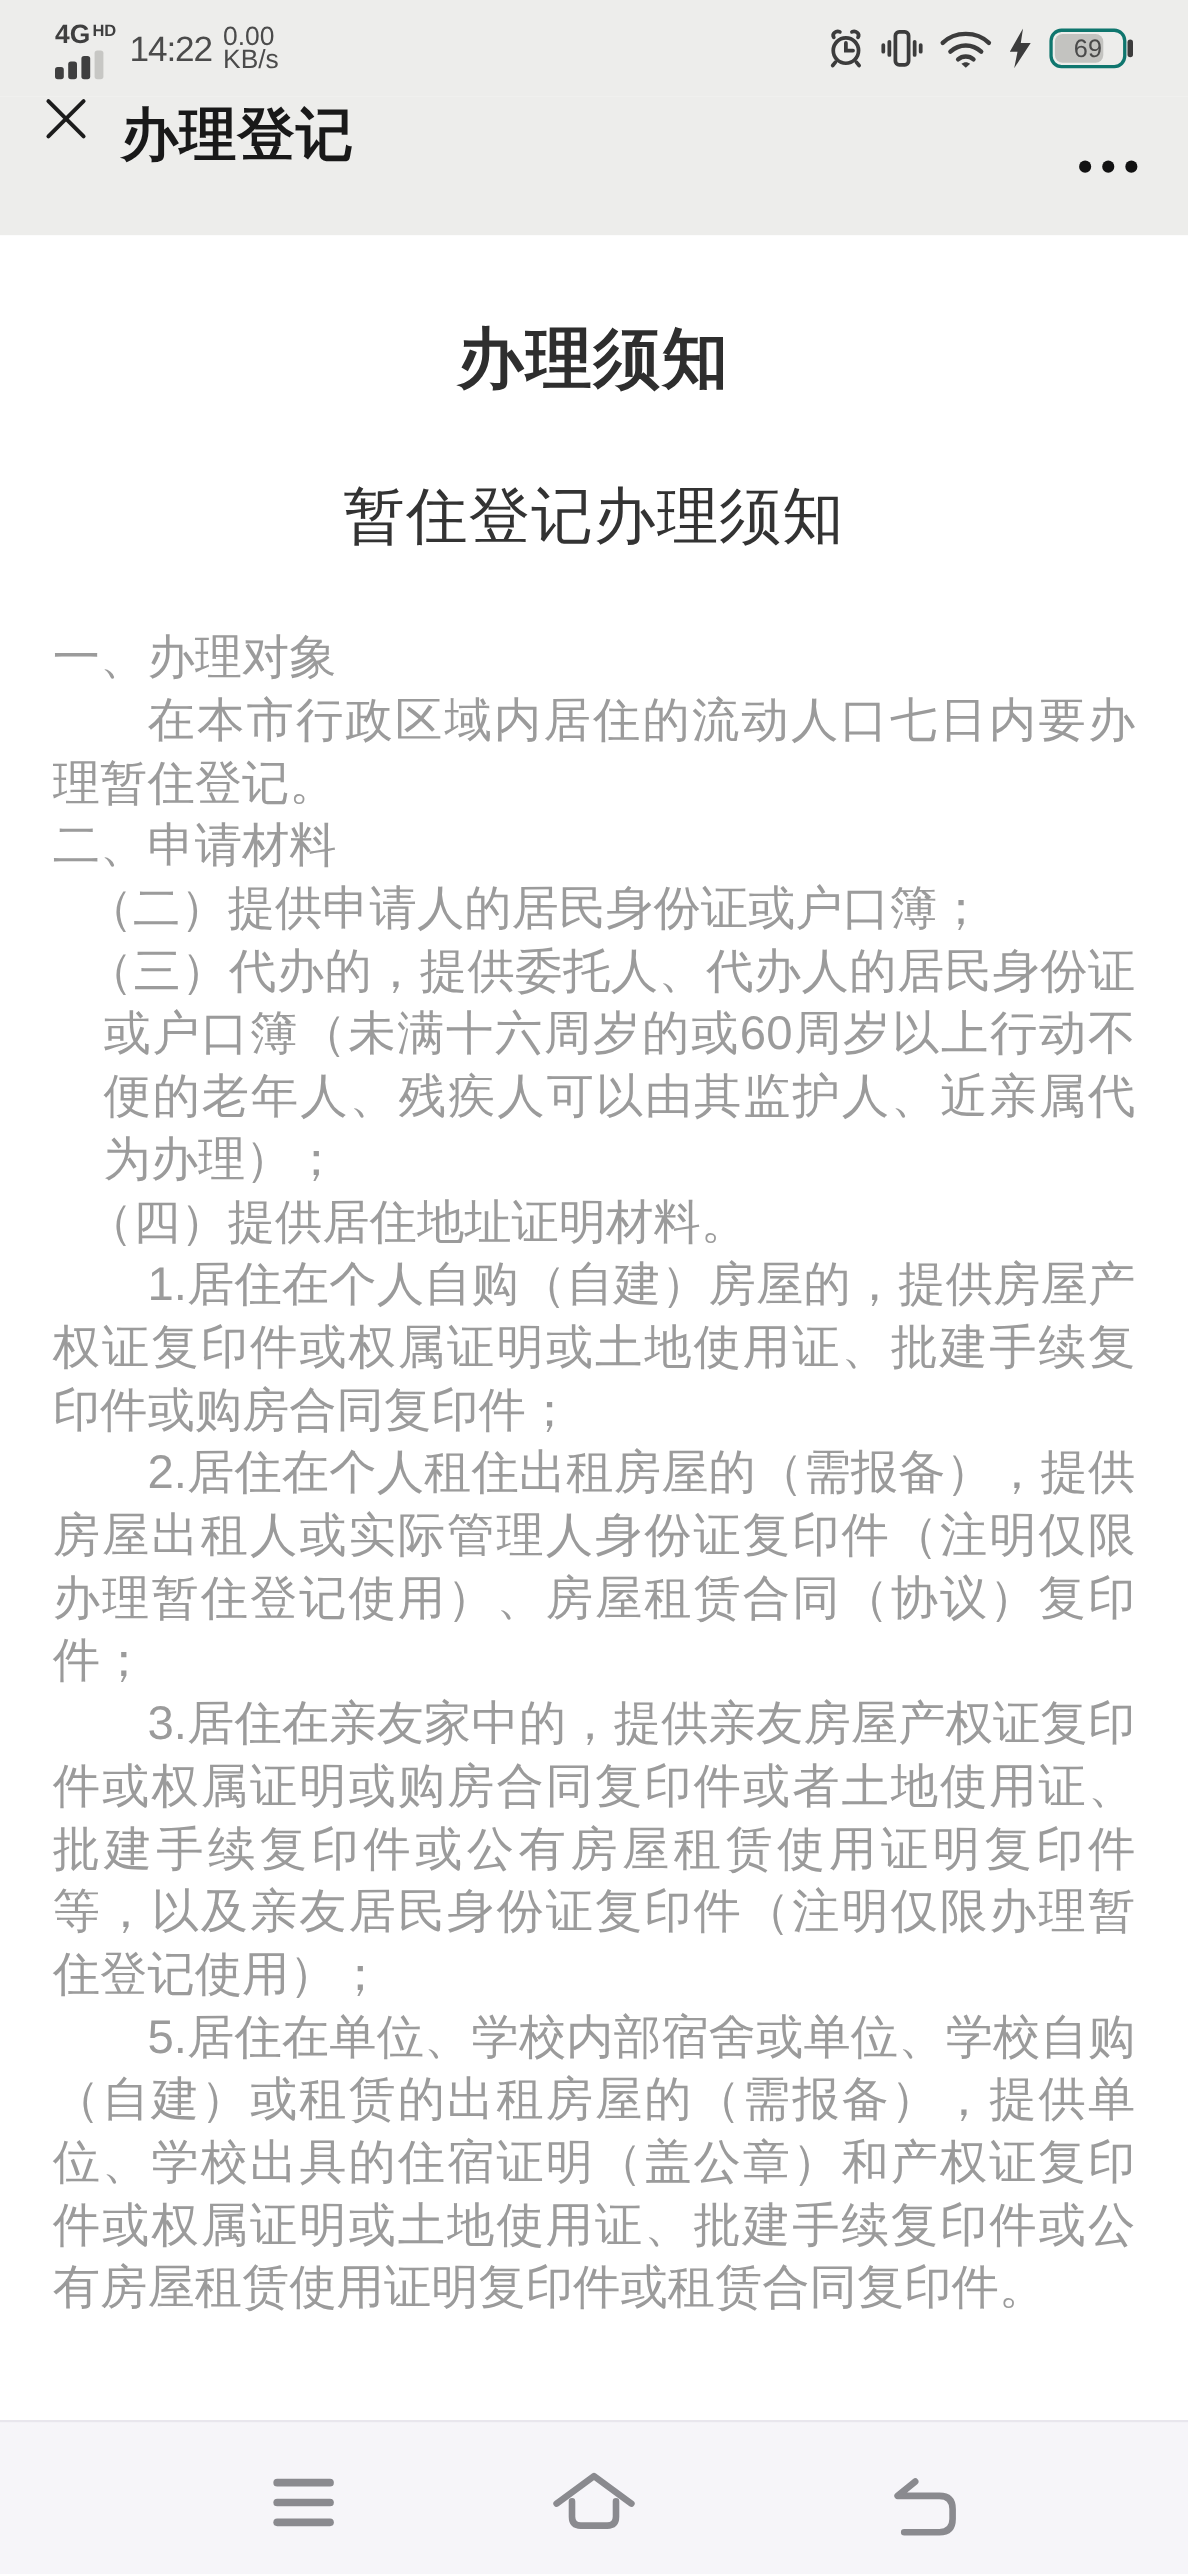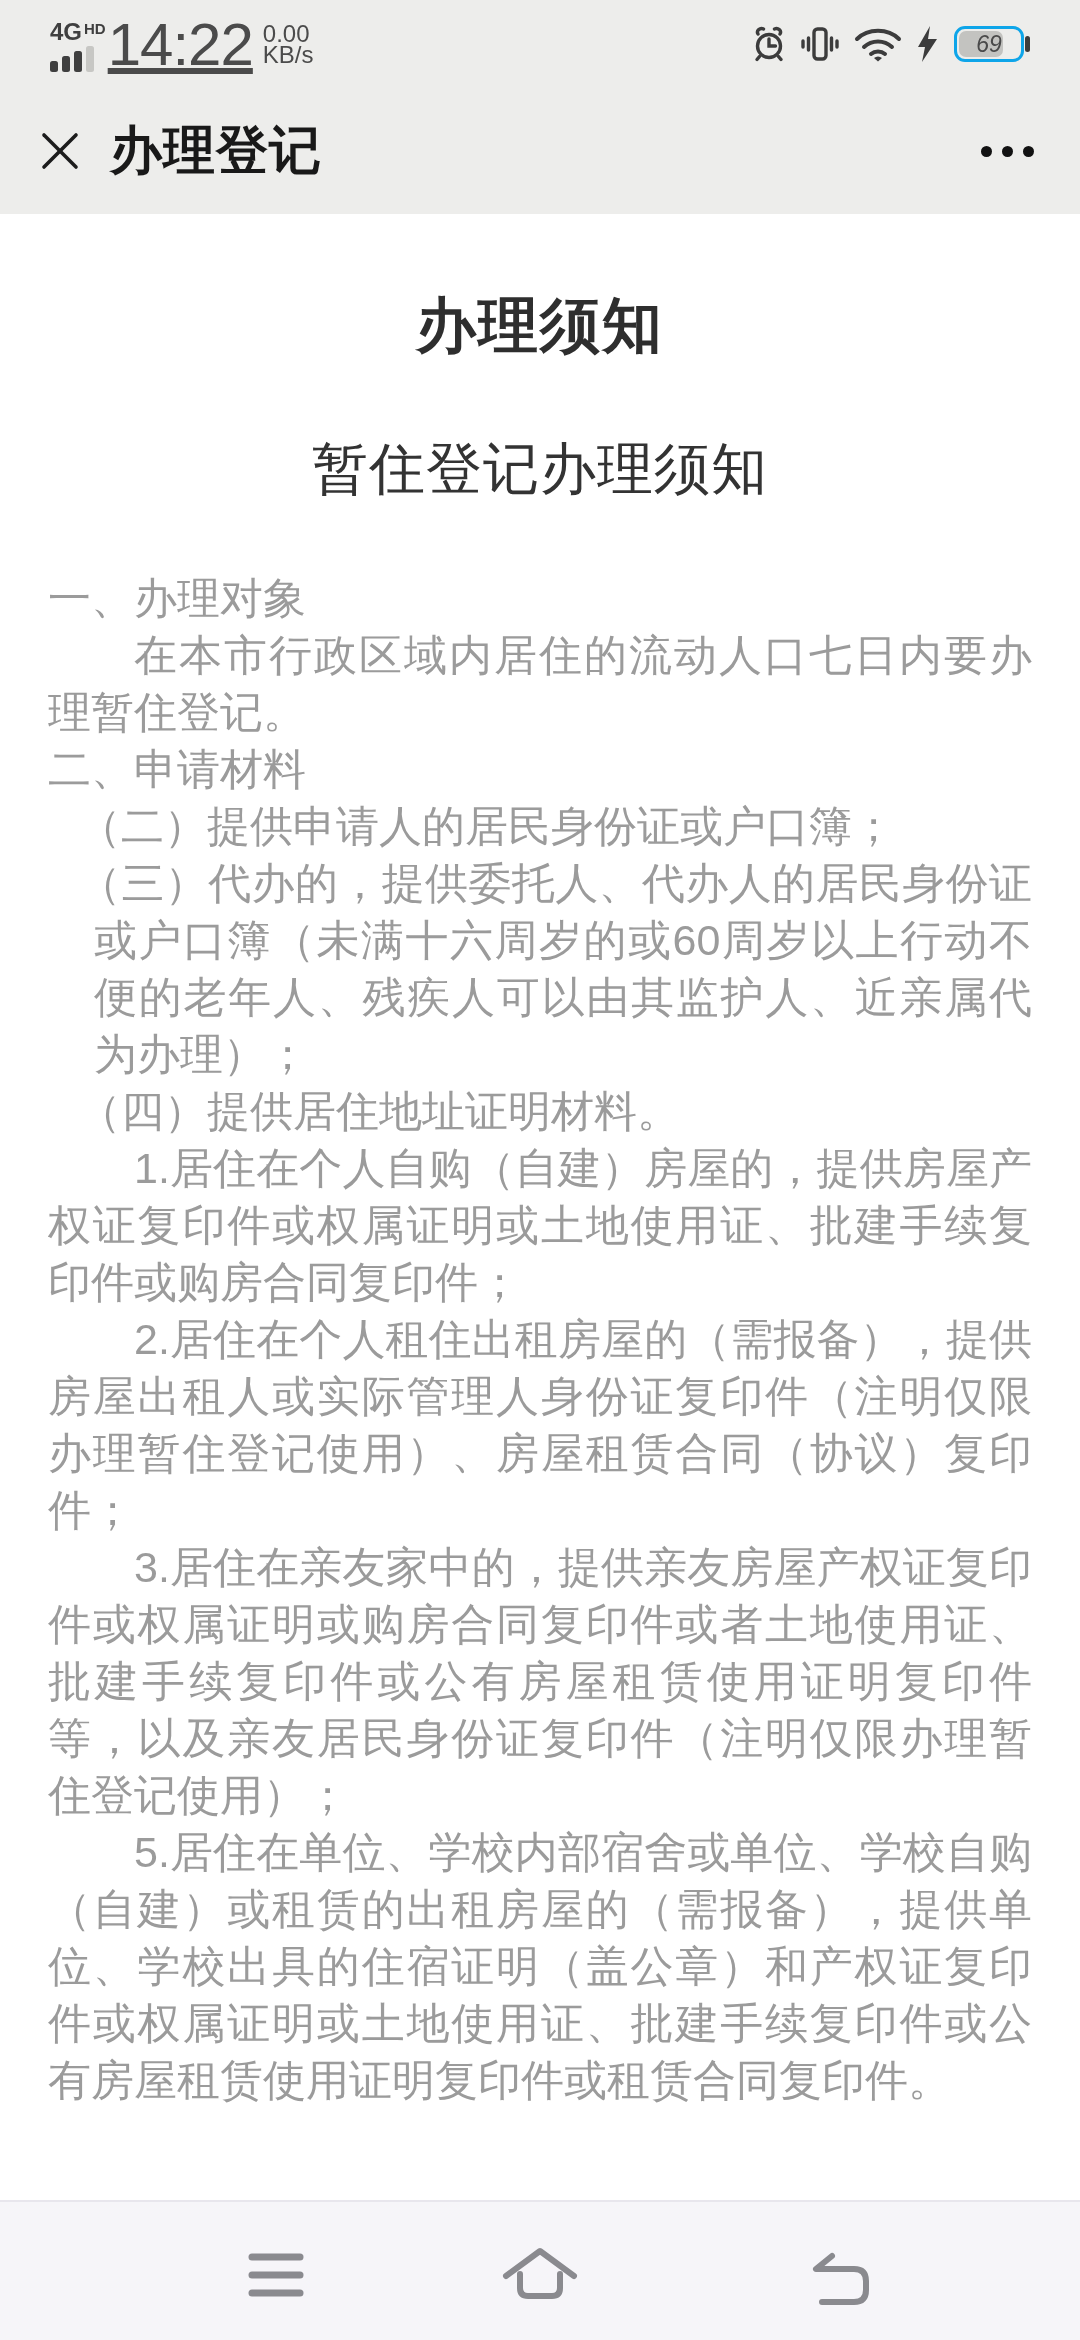--- a/index.html
+++ b/index.html
@@ -16,37 +16,37 @@
   }
   .net-block{display:flex;flex-direction:column;align-items:flex-start;margin-top:2px;}
   .net-text{font-size:24px;font-weight:bold;line-height:22px;color:#3f3f3f;letter-spacing:0;}
   .net-text .hd{font-size:15px;vertical-align:6px;margin-left:2px;}
   .sig-bars{display:flex;align-items:flex-end;height:27px;margin-top:2px;}
   .sig-bars i{display:block;width:8px;margin-right:4px;border-radius:2.5px;background:#3f3f3f;}
   .sig-bars .b1{height:11px;}
   .sig-bars .b2{height:16px;}
   .sig-bars .b3{height:21px;}
   .sig-bars .b4{height:26px;background:#c7c7c4;}
-  .sb-time{font-size:60px;color:#4b4b4b;margin-left:2px;letter-spacing:-1px;text-decoration:underline;}
+  .sb-time{font-size:32px;color:#4b4b4b;margin-left:12px;letter-spacing:-1px;}
   .sb-speed{margin-left:10px;font-size:24px;line-height:21px;color:#4b4b4b;display:flex;flex-direction:column;}
   .sb-right{margin-left:auto;display:flex;align-items:center;}
   .sb-right .sb-ic{margin-left:14px;display:flex;align-items:center;}
   .battery{
-    position:relative;width:70px;height:36px;border:3px solid #0ea5e9;border-radius:11px;
-    box-sizing:border-box;margin-left:14px;background:#ededeb;font-style:italic;
+    position:relative;width:70px;height:36px;border:3px solid #0f766e;border-radius:11px;
+    box-sizing:border-box;margin-left:14px;background:#ededeb;
   }
   .battery .fill{position:absolute;left:2px;top:2px;bottom:2px;width:44px;background:#c3c3c0;border-radius:7px;}
   .battery .pct{
     position:absolute;inset:0;display:flex;align-items:center;justify-content:center;
     font-size:23px;color:#4a4a4a;z-index:1;
   }
   .battery .nub{position:absolute;right:-9px;top:50%;transform:translateY(-50%);width:5px;height:16px;border-radius:3px;background:#3c3c3c;}
   
   .nav-bar{
-    height:126px;background:#ededeb;display:flex;align-items:center;
+    height:126px;background:#ededeb;display:flex;
     padding:0 46px 0 40px;box-sizing:border-box;
   }
   .nav-title{font-size:52px;color:#191919;font-weight:600;margin-left:30px;letter-spacing:1px;}
   .more-dots{margin-left:auto;display:flex;align-items:center;}
   .more-dots i{display:block;width:11px;height:11px;border-radius:50%;background:#121212;margin-left:10px;}
   
   .content{
     height:1986px;box-sizing:border-box;background:#ffffff;
     padding:0 48px;overflow:hidden;
   }

